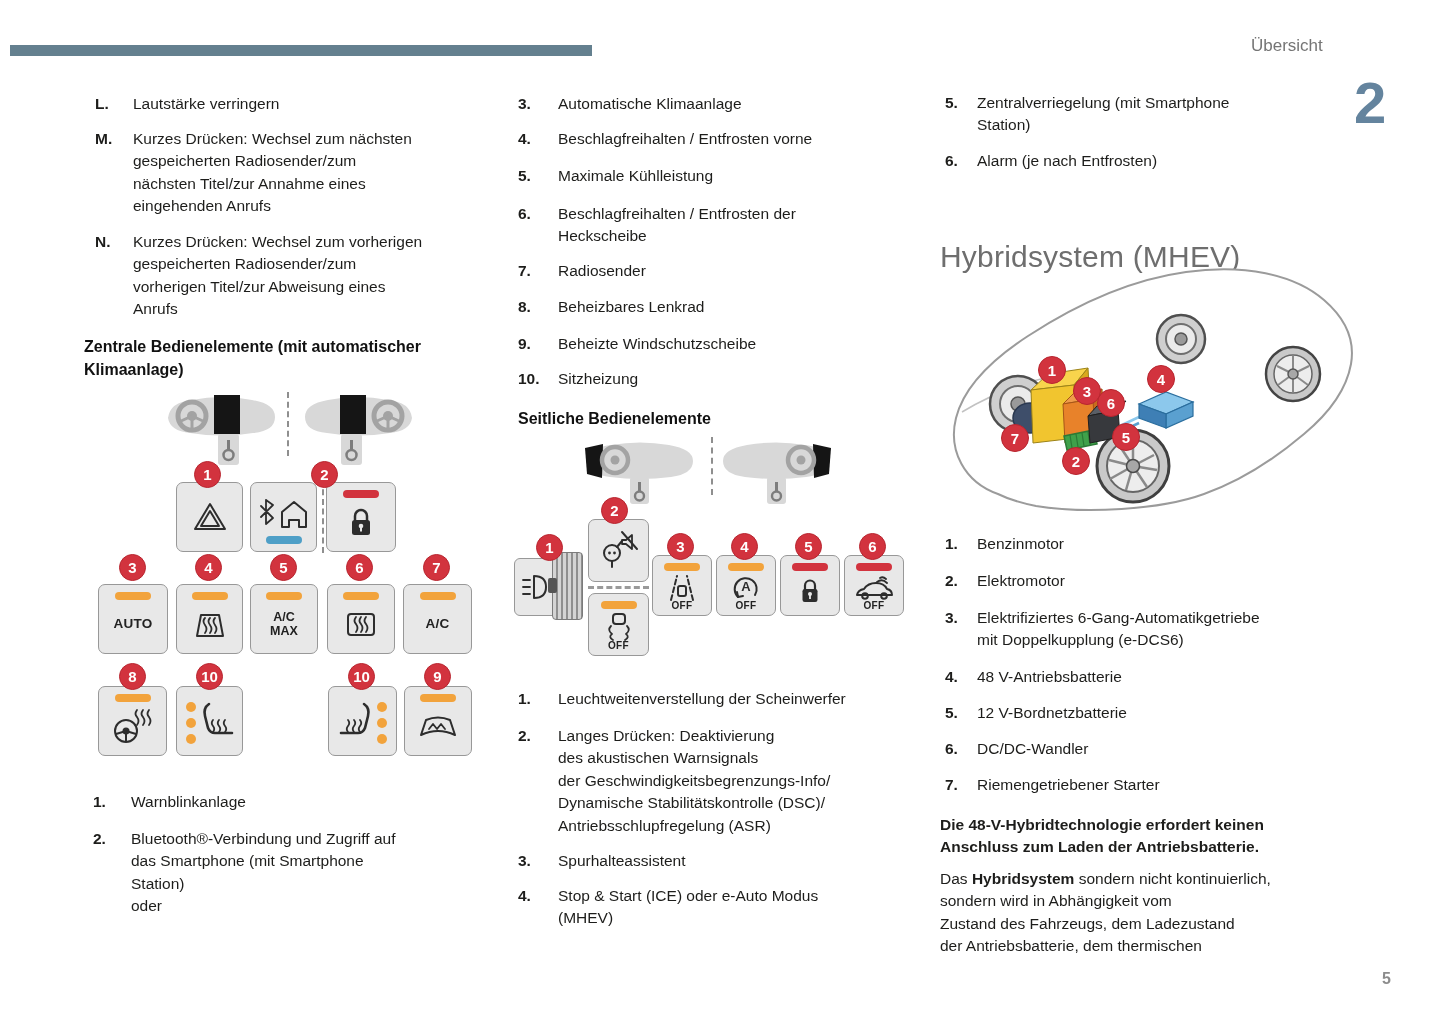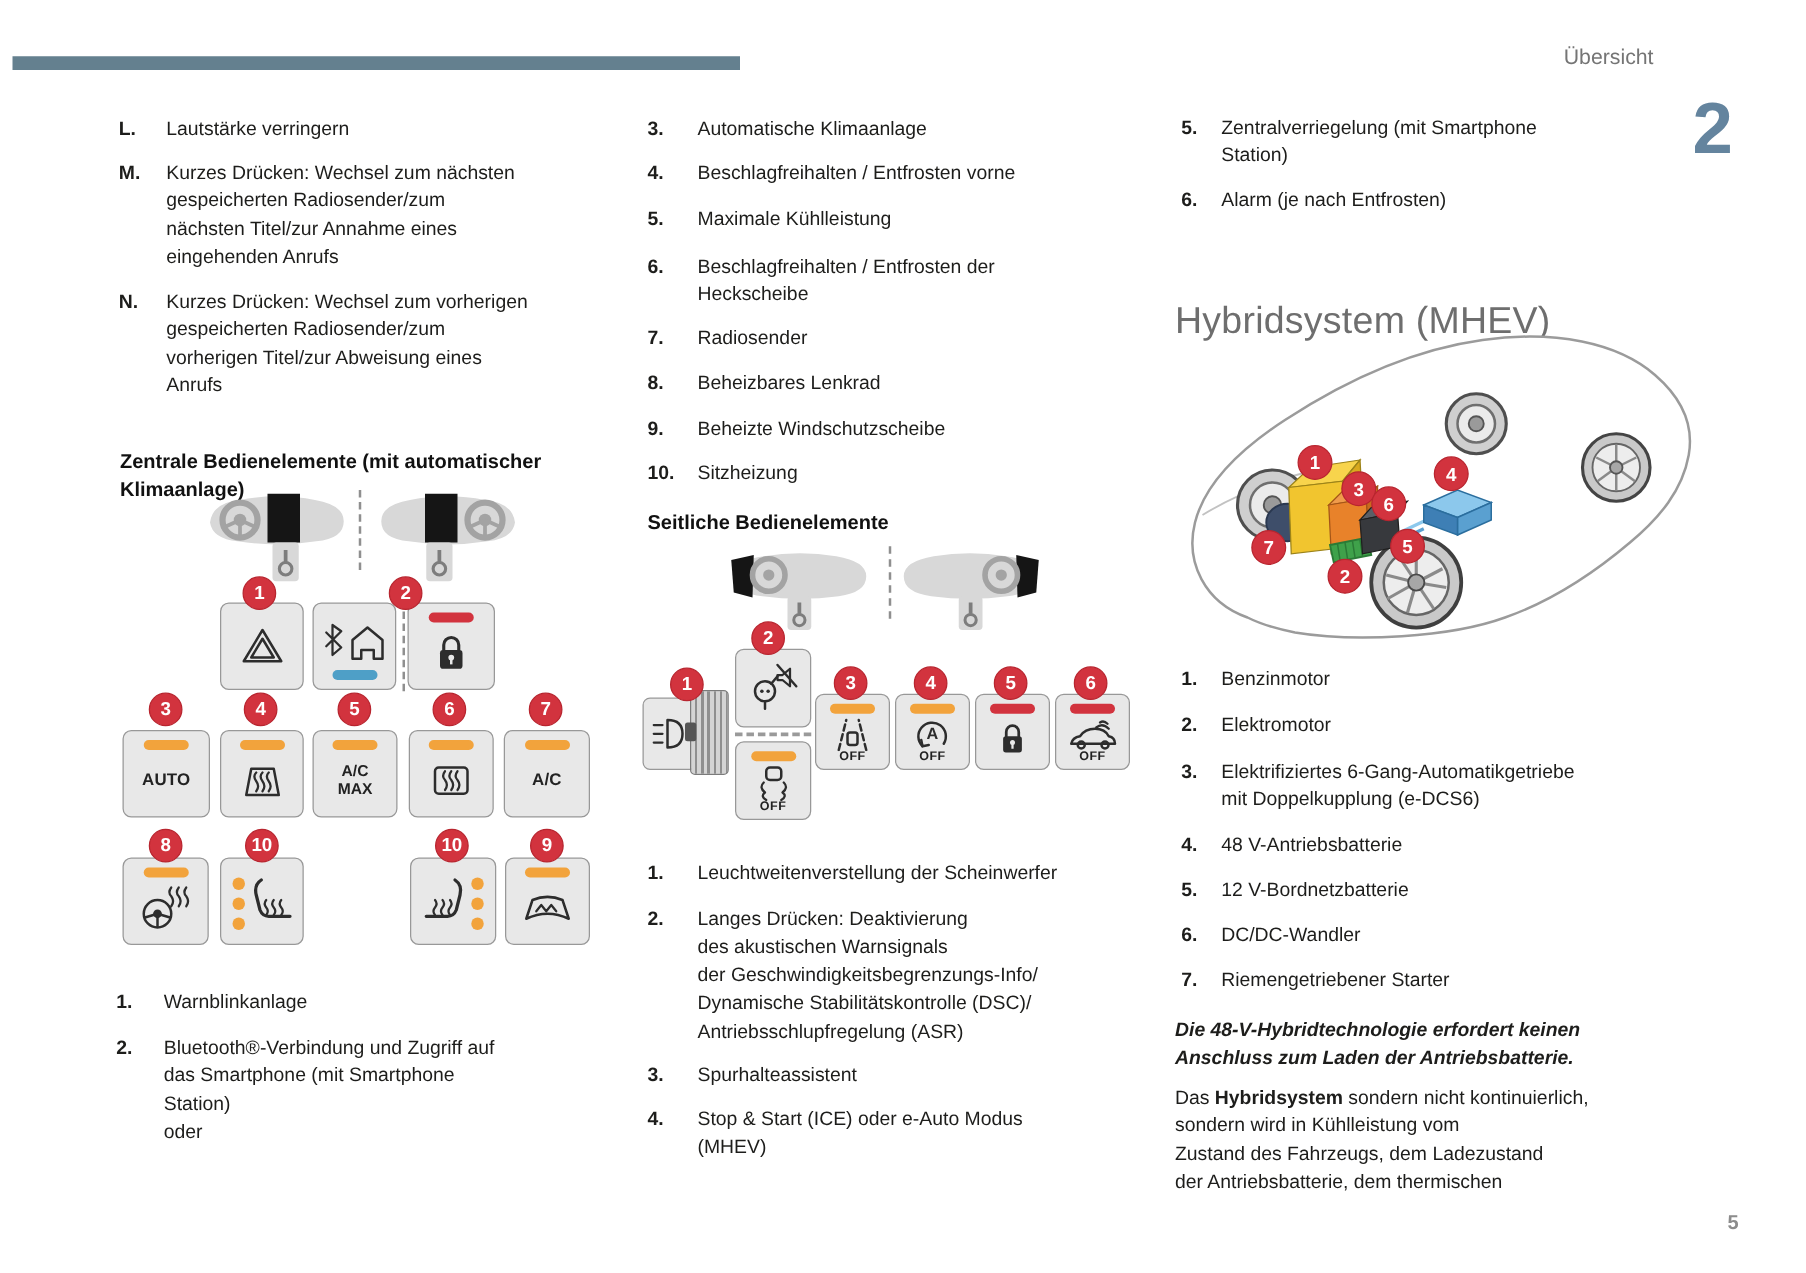--- a/index.html
+++ b/index.html
@@ -71,21 +71,21 @@
   </div>
   <div class="item" style="left:95px;top:231px;">
     <span class="num w38">N.</span>
     <div class="txt">
         <div class="tline">Kurzes Drücken: Wechsel zum vorherigen</div>
         <div class="tline">gespeicherten Radiosender/zum</div>
         <div class="tline">vorherigen Titel/zur Abweisung eines</div>
         <div class="tline">Anrufs</div>
       </div>
   </div>
-  <div class="heading" style="left:96px;top:336px;margin-top:23px;">
+  <div class="heading" style="left:84px;top:336px;">
       <div class="tline">Zentrale Bedienelemente (mit automatischer</div>
       <div class="tline">Klimaanlage)</div>
     </div>
 
   <div class="abs" style="left:162px;top:390px;">
     <svg width="118" height="80" viewBox="0 0 118 80">
       <path d="M6,28 Q8,12 30,10 Q60,4 90,10 Q113,14 113,27 Q113,41 91,43 Q60,48 28,43 Q8,41 6,28 Z" fill="#d8d8d8"></path>
       <circle cx="30" cy="26" r="14" fill="none" stroke="#a3a3a3" stroke-width="5"></circle>
       <circle cx="30" cy="26" r="5" fill="#a3a3a3"></circle>
       <path d="M30,26 L19,31 M30,26 L41,31 M30,26 L30,38" stroke="#a3a3a3" stroke-width="3"></path>
@@ -578,25 +578,25 @@
         <div class="tline">DC/DC-Wandler</div>
       </div>
   </div>
   <div class="item" style="left:945px;top:774px;">
     <span class="num w32">7.</span>
     <div class="txt">
         <div class="tline">Riemengetriebener Starter</div>
       </div>
   </div>
 
-  <div class="boldnote" style="left:940px;top:814px;font-style:italic;">
+  <div class="boldnote" style="left:940px;top:814px;">
       <div class="tline">Die 48-V-Hybridtechnologie erfordert keinen</div>
       <div class="tline">Anschluss zum Laden der Antriebsbatterie.</div>
     </div>
 
   <div class="para" style="left:940px;top:868px;">
     <div class="tline"><span>Das </span><span class="b">Hybridsystem</span><span> sondern nicht kontinuierlich,</span></div>
-    <div class="tline">sondern wird in Kühlleistung vom</div>
+    <div class="tline">sondern wird in Abhängigkeit vom</div>
     <div class="tline">Zustand des Fahrzeugs, dem Ladezustand</div>
     <div class="tline">der Antriebsbatterie, dem thermischen</div>
   </div>
 
 </div>
 
 </body></html>

